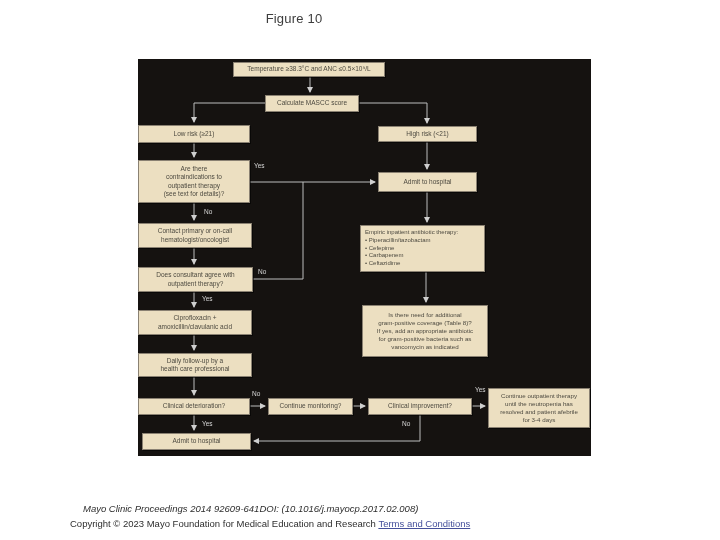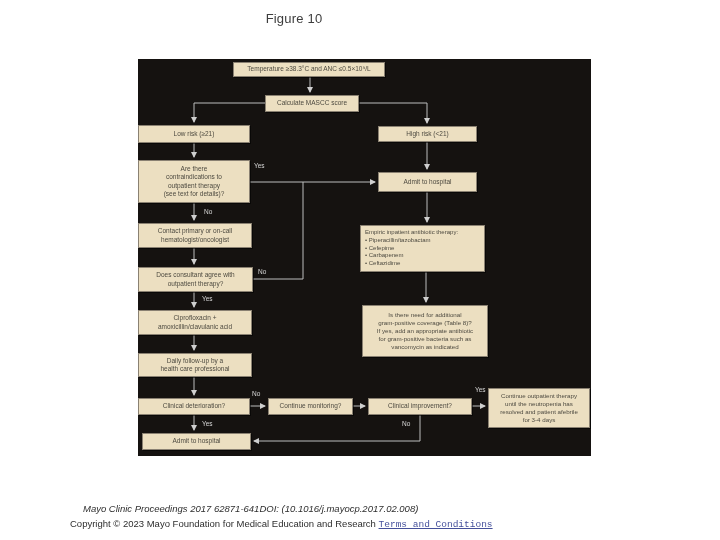--- a/index.html
+++ b/index.html
@@ -26,21 +26,21 @@
   .node.left{justify-content:flex-start;text-align:left;padding-left:4px;}
   .edge-label{
     position:absolute;color:#d6d6d6;font-size:6.5px;line-height:1;
   }
   svg.connectors{position:absolute;left:0;top:0;}
   .footer{
     position:absolute;color:#2e2e2e;font-size:9.5px;white-space:nowrap;
   }
   .footer.cite{left:83px;top:503px;font-style:italic;}
   .footer.copy{left:70px;top:518px;}
-  .terms-link{color:#45509b;text-decoration:underline;cursor:pointer;font-style:normal;font-family:Liberation Mono, monospace;}
+  .terms-link{color:#45509b;text-decoration:underline;cursor:pointer;font-style:normal;}
 </style>
 </head>
 <body>
 
 <div class="page-title">Figure 10</div>
 
 <div class="panel">
 
   <svg class="connectors" width="453" height="397" viewBox="0 0 453 397">
     <defs>
@@ -127,15 +127,15 @@
   <div class="edge-label" style="left:66px;top:150px;">No</div>
   <div class="edge-label" style="left:120px;top:210px;">No</div>
   <div class="edge-label" style="left:64px;top:237px;">Yes</div>
   <div class="edge-label" style="left:114px;top:332px;">No</div>
   <div class="edge-label" style="left:64px;top:362px;">Yes</div>
   <div class="edge-label" style="left:337px;top:328px;">Yes</div>
   <div class="edge-label" style="left:264px;top:362px;">No</div>
 
 </div>
 
-<div class="footer cite">Mayo Clinic Proceedings 2017 62871-641DOI: (10.1016/j.mayocp.2017.02.008)</div>
+<div class="footer cite">Mayo Clinic Proceedings 2014 92609-641DOI: (10.1016/j.mayocp.2017.02.008)</div>
 
 <div class="footer copy"><span>Copyright © 2023 Mayo Foundation for Medical Education and Research </span><span class="terms-link">Terms and Conditions</span></div>
 
 </body></html>

